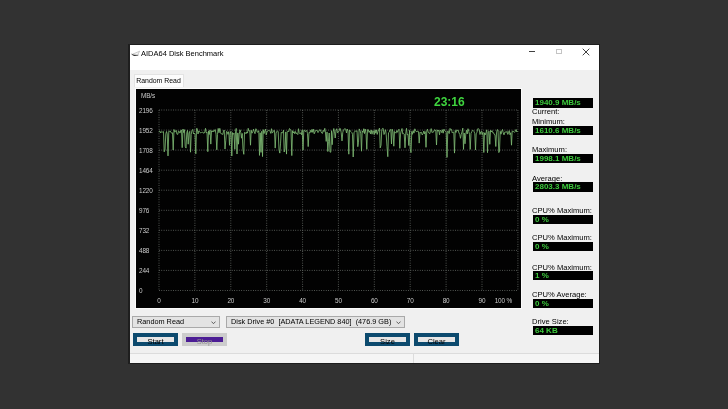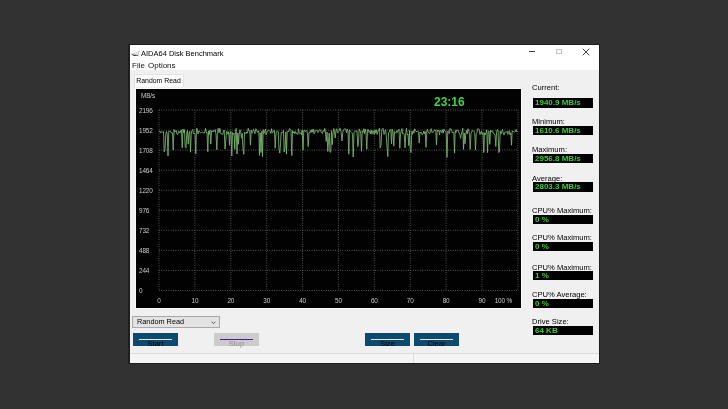--- a/index.html
+++ b/index.html
@@ -16,66 +16,65 @@
   text-align:center; line-height:12px; white-space:nowrap; }
 .axl { font:6.4px "Liberation Sans",sans-serif; fill:#cbcbcb; letter-spacing:-0.15px; }
 .clock { font:bold 12px "Liberation Sans",sans-serif; fill:#3fd43f; }
 .slab { position:absolute; left:404px; font-size:7.6px; color:#000; }
 .sbox { position:absolute; left:405px; width:60px; height:9.3px; background:#000;
   color:#3cc93c; font-size:8px; font-weight:bold; line-height:9px; padding-left:2px; }
 .dd { position:absolute; top:271px; height:12px; background:#e3e3e3; border:1px solid #a9a9a9;
   font-size:7.3px; color:#000; line-height:10px; padding-left:4px; white-space:nowrap; }
 .dd svg { position:absolute; right:3px; top:3.5px; }
 .btn { position:absolute; top:288px; width:45px; height:12.5px; background:#e6e6e6;
-  border:6px solid #0c4a6e; font-size:7.6px; color:#000; text-align:center; line-height:10.5px; }
-.btn.dis { background:#4c1d95; border-color:#cccccc; color:#8f8f8f;margin-left:32px; }
+  border:4px solid #0c4a6e; font-size:7.6px; color:#000; text-align:center; line-height:10.5px; }
+.btn.dis { background:#4c1d95; border-color:#cccccc; color:#8f8f8f; }
 #statusbar { position:absolute; left:0; bottom:0; width:100%; height:10px; background:#f5f5f5;
   border-top:1px solid #dcdcdc; }
 #statusbar .sep { position:absolute; left:285px; top:0; width:1px; height:10px; background:#dcdcdc; }
 </style></head>
 <body>
 <div id="page" style="position:absolute;left:0;top:0;width:728px;height:306px;filter:blur(0.22px)">
 <div id="win">
   <div id="titlebar">
     <svg id="icon" width="10" height="9" viewBox="0 0 10 9" style="position:absolute;left:2.5px;top:3.5px">
       <path d="M1.6 5.2 L8.6 2.2 L6.6 5.9 Z" fill="#f6f6f6" stroke="#9a9a9a" stroke-width="0.5"></path>
       <path d="M0.3 4.6 C0.8 6.4 2.6 7.2 4.9 7.0 C6.3 6.9 7.3 6.5 8.2 5.8 C6.6 6.3 5.0 6.4 3.6 6.1 C2.2 5.8 1.1 5.4 0.3 4.6 Z" fill="#111"></path>
     </svg>
     <div id="title">AIDA64 Disk Benchmark</div>
     <div style="position:absolute;left:401.3px;top:6.4px;width:6px;height:1px;background:#414141"></div>
     <div style="position:absolute;left:428.4px;top:3.9px;width:5.6px;height:5.6px;border:1px solid #c4c4c4"></div>
     <svg class="capx" width="8" height="8" viewBox="0 0 8 8" style="position:absolute;left:453.5px;top:3px">
           <path d="M0.7 0.7 L7.3 7.3 M7.3 0.7 L0.7 7.3" stroke="#414141" stroke-width="1" fill="none"></path>
         </svg>
   </div>
-  <div id="menubar">
-        <span style="left:4px">File</span>
-        <span style="left:20px">Options</span>
-      </div>
   <div id="tab">Random Read</div>
   <div id="chartwrap"></div>
-  <div class="slab" style="top:38px">Current:</div>
+  <div class="slab" style="top:62px">Current:</div>
 <div class="sbox" style="top:53.3px">1940.9 MB/s</div>
 <div class="slab" style="top:72px">Minimum:</div>
 <div class="sbox" style="top:80.9px">1610.6 MB/s</div>
 <div class="slab" style="top:100px">Maximum:</div>
-<div class="sbox" style="top:109.0px">2956.8 MB/s</div>
+<div class="sbox" style="top:109.0px">1998.1 MB/s</div>
 <div class="slab" style="top:129px">Average:</div>
 <div class="sbox" style="top:137.3px">2803.3 MB/s</div>
 <div class="slab" style="top:161px">CPU% Maximum:</div>
 <div class="sbox" style="top:169.8px">0 %</div>
 <div class="slab" style="top:188px">CPU% Maximum:</div>
 <div class="sbox" style="top:197.0px">0 %</div>
 <div class="slab" style="top:218px">CPU% Maximum:</div>
 <div class="sbox" style="top:226.2px">1 %</div>
 <div class="slab" style="top:245px">CPU% Average:</div>
 <div class="sbox" style="top:254.0px">0 %</div>
 <div class="slab" style="top:272px">Drive Size:</div>
 <div class="sbox" style="top:280.8px">64 KB</div>
   <div class="dd" style="left:4px; width:88px">Random Read<svg width="5" height="3.4" viewBox="0 0 5 3.4">
+          <path d="M0.5 0.6 L2.5 2.7 L4.5 0.6" stroke="#4d4d4d" stroke-width="0.9" fill="none"></path>
+        </svg></div>
+  <div class="dd" style="left:98px; width:179px">Disk Drive #0&nbsp; [ADATA LEGEND 840]&nbsp; (476.9 GB)<svg width="5" height="3.4" viewBox="0 0 5 3.4">
           <path d="M0.5 0.6 L2.5 2.7 L4.5 0.6" stroke="#4d4d4d" stroke-width="0.9" fill="none"></path>
         </svg></div>
   <div class="btn" style="left:5px">Start</div>
   <div class="btn dis" style="left:54px">Stop</div>
   <div class="btn" style="left:237px">Size</div>
   <div class="btn" style="left:286px">Clear</div>
   <div id="statusbar">
         <div class="sep"></div>
       </div>
   <div class="bord" style="left:0;top:-1px;width:2px;height:320px"></div>

